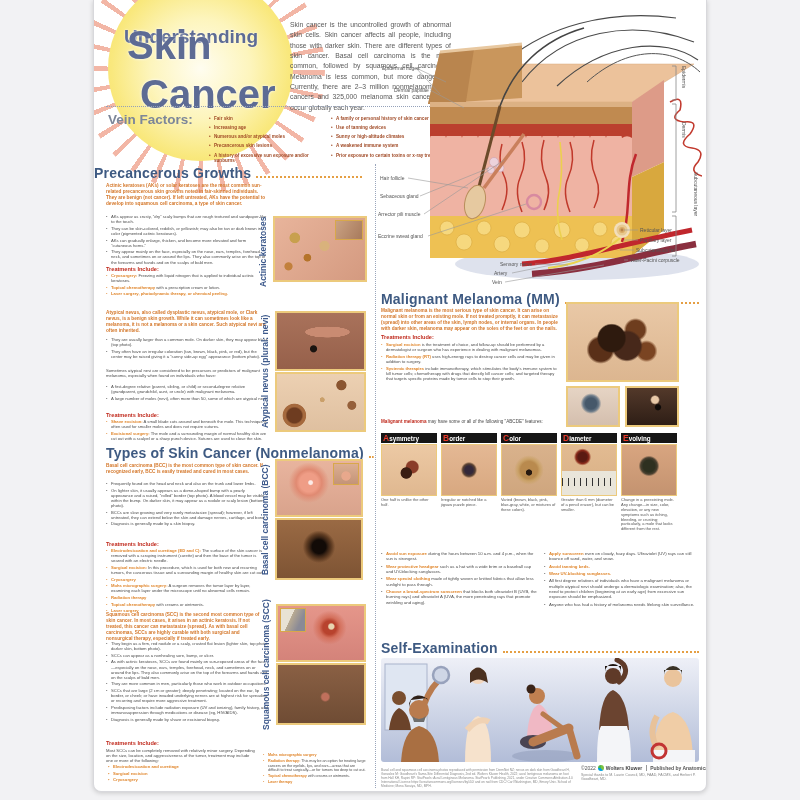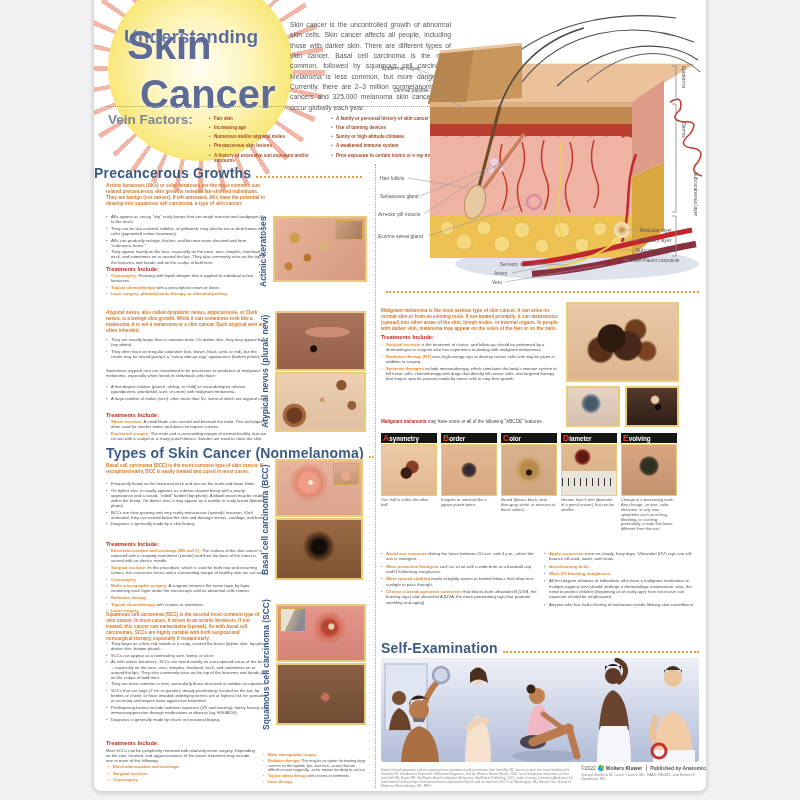--- a/index.html
+++ b/index.html
@@ -312,20 +312,21 @@
       <li><span class="tn">Topical chemotherapy</span> <span>with creams or ointments.</span></li>
       <li><span class="tn">Laser therapy</span> <span></span></li>
     </ul>
   <div class="abs vlabel" style="left:165px;top:604px;height:121px">Squamous cell carcinoma (SCC)</div>
   <div class="abs photo ph-scc1" style="left:182px;top:604px;width:90px;height:58px">
       <div class="inset in-scc"></div>
     </div>
   <div class="abs photo ph-scc2" style="left:182px;top:663px;width:90px;height:62px"></div>
 
   <div class="abs sec-head" style="left:287px;top:291px;width:318px">
+    <span class="tx">Malignant Melanoma (MM)</span>
       <span class="ld"></span>
   </div>
   <div class="abs intro" style="left:287px;top:308px;width:178px">Malignant melanoma is the most serious type of skin cancer. It can arise on normal skin or from an existing mole. If not treated promptly, it can metastasize (spread) into other areas of the skin, lymph nodes, or internal organs. In people with darker skin, melanoma may appear on the soles of the feet or on the nails.</div>
   <div class="abs tt" style="left:287px;top:334px">Treatments Include:</div>
   <ul class="abs treat" style="left:287px;top:342px;width:181px">
 
   <li><span class="tn">Surgical excision</span> <span>is the treatment of choice, and follow-up should be performed by a dermatologist or surgeon who has experience in dealing with malignant melanomas.</span></li>
       <li><span class="tn">Radiation therapy (RT)</span> <span>uses high-energy rays to destroy cancer cells and may be given in addition to surgery.</span></li>
       <li><span class="tn">Systemic therapies</span> <span>include immunotherapy, which stimulates the body's immune system to kill tumor cells; chemotherapy with drugs that directly kill cancer cells; and targeted therapy that targets specific proteins made by tumor cells to stop their growth.</span></li>
     </ul>

